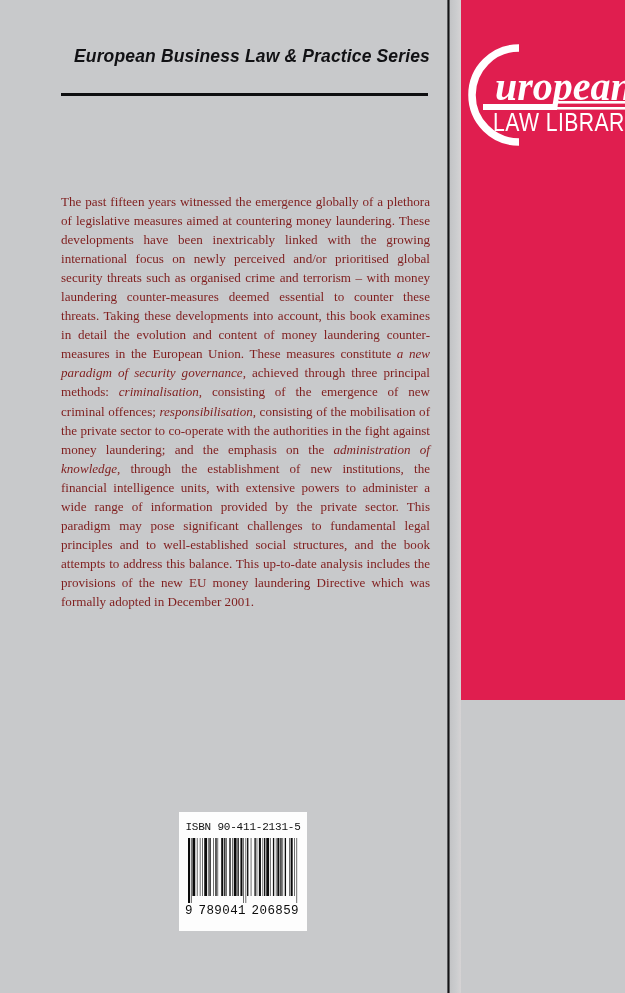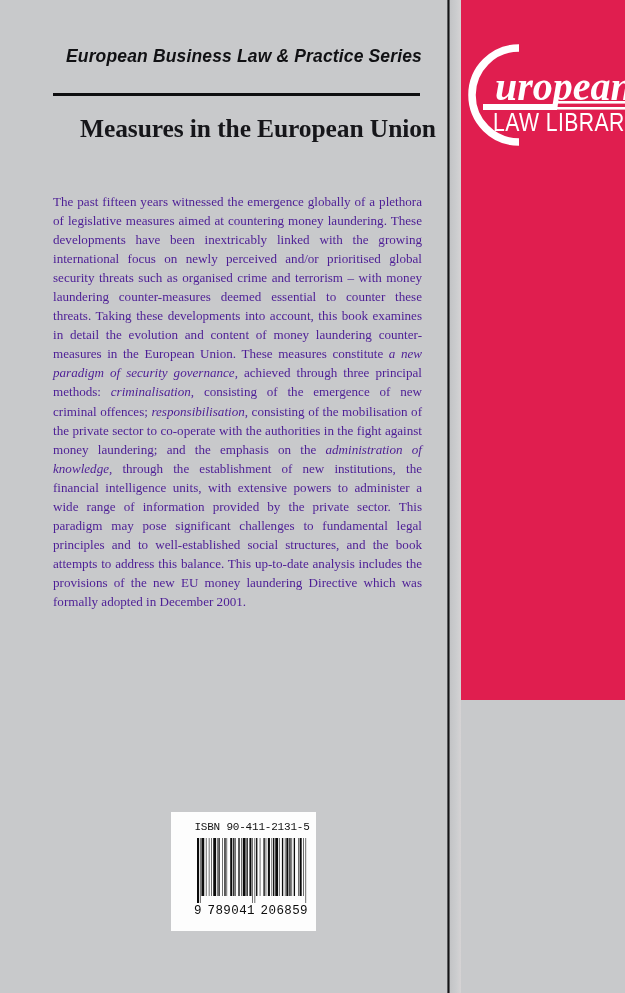--- a/index.html
+++ b/index.html
@@ -16,21 +16,21 @@
     position: relative;
     width: 625px;
     height: 993px;
     overflow: hidden;
     background: #c8c9cb;
   }
 
   
   #back-cover {
     position: absolute;
-    left: 8px;
+    left: 16px;
     top: 0;
     width: 413px;
     height: 993px;
     background: #c8c9cb;
   }
 
   
   #spine-crease {
     position: absolute;
     left: 447px;
@@ -100,40 +100,39 @@
 
   
   #blurb {
     position: absolute;
     left: 45px;
     top: 192px;
     width: 369px;
     font-family: "Liberation Serif", serif;
     font-size: 13.1px;
     line-height: 1.455;
-    color: #4c1d95;
+    color: #7f1d1d;
     text-align: justify;
     text-justify: inter-word;
   }
   #blurb em {
     font-style: italic;
   }
 
   
   #barcode-box {
     position: absolute;
     left: 163px;
     top: 812px;
     width: 128px;
     height: 119px;
     background: #fdfdfd;
     display: flex;
     flex-direction: column;
     align-items: center;
-    padding-left: 17px;
   }
   #isbn-text {
     font-family: "Liberation Mono", monospace;
     font-size: 11px;
     letter-spacing: -0.2px;
     color: #111;
     margin-top: 9px;
     white-space: nowrap;
   }
   #barcode-bars {
@@ -170,21 +169,20 @@
 
 <div id="cover">
 
   <div id="back-cover">
 
     <div id="series-title">European Business Law &amp; Practice Series</div>
 
     <div id="series-rule"></div>
 
     <div id="book-title">
-      <div>Measures in the European Union</div>
     </div>
 
     <div id="blurb"><span>The past fifteen years witnessed the emergence globally of a plethora of legislative measures aimed at countering money laundering. These developments have been inextricably linked with the growing international focus on newly perceived and/or prioritised global security threats such as organised crime and terrorism – with money laundering counter-measures deemed essential to counter these threats. Taking these developments into account, this book examines in detail the evolution and content of money laundering counter-measures in the European Union. These measures constitute </span><em>a new paradigm of security governance</em><span>, achieved through three principal methods: </span><em>criminalisation</em><span>, consisting of the emergence of new criminal offences; </span><em>responsibilisation</em><span>, consisting of the mobilisation of the private sector to co-operate with the authorities in the fight against money laundering; and the emphasis on the </span><em>administration of knowledge</em><span>, through the establishment of new institutions, the financial intelligence units, with extensive powers to administer a wide range of information provided by the private sector. This paradigm may pose significant challenges to fundamental legal principles and to well-established social structures, and the book attempts to address this balance. This up-to-date analysis includes the provisions of the new EU money laundering Directive which was formally adopted in December 2001.</span></div>
 
     <div id="barcode-box">
       <div id="isbn-text">ISBN 90-411-2131-5</div>
       <svg id="barcode-bars" viewBox="0 0 110 65" preserveAspectRatio="none">
           <rect x="0.00" y="0" width="2.06" height="65" fill="#0b0b0b"></rect>
           <rect x="2.95" y="0" width="0.59" height="65" fill="#0b0b0b"></rect>
           <rect x="4.43" y="0" width="2.80" height="58" fill="#0b0b0b"></rect>

